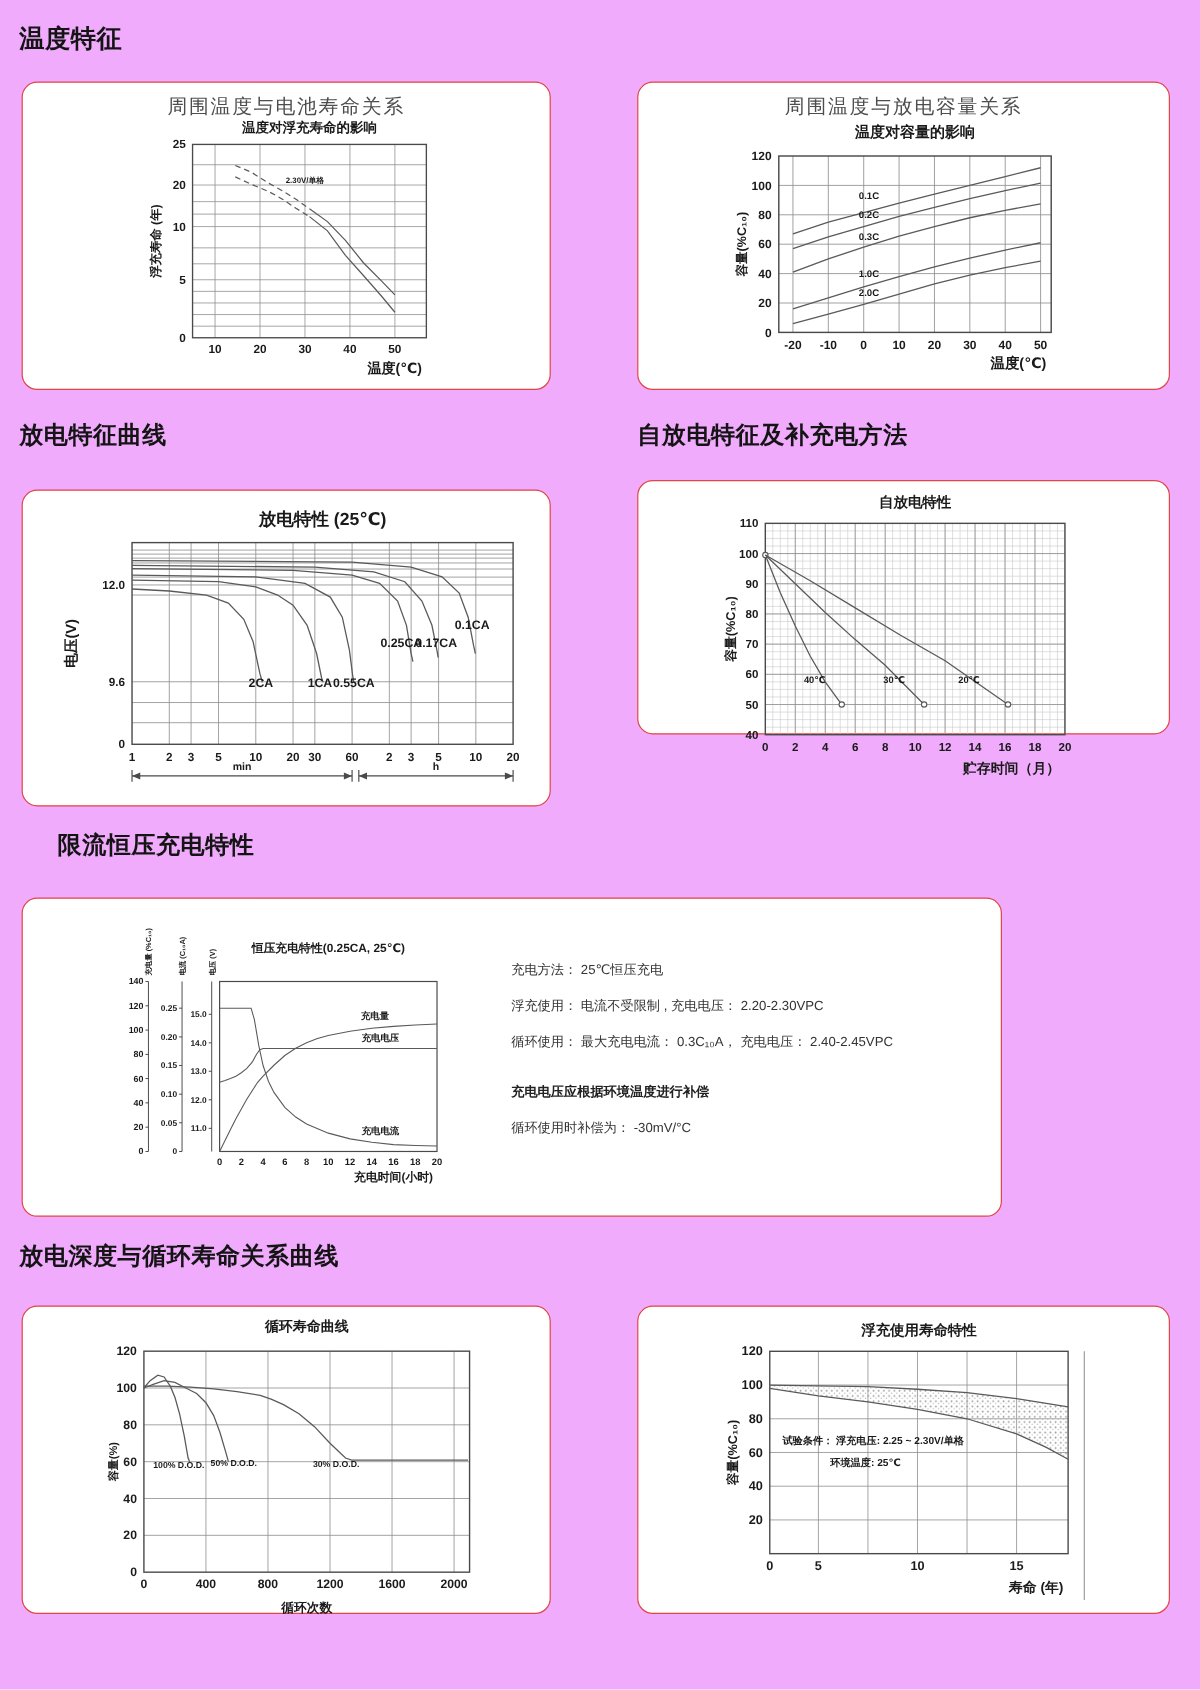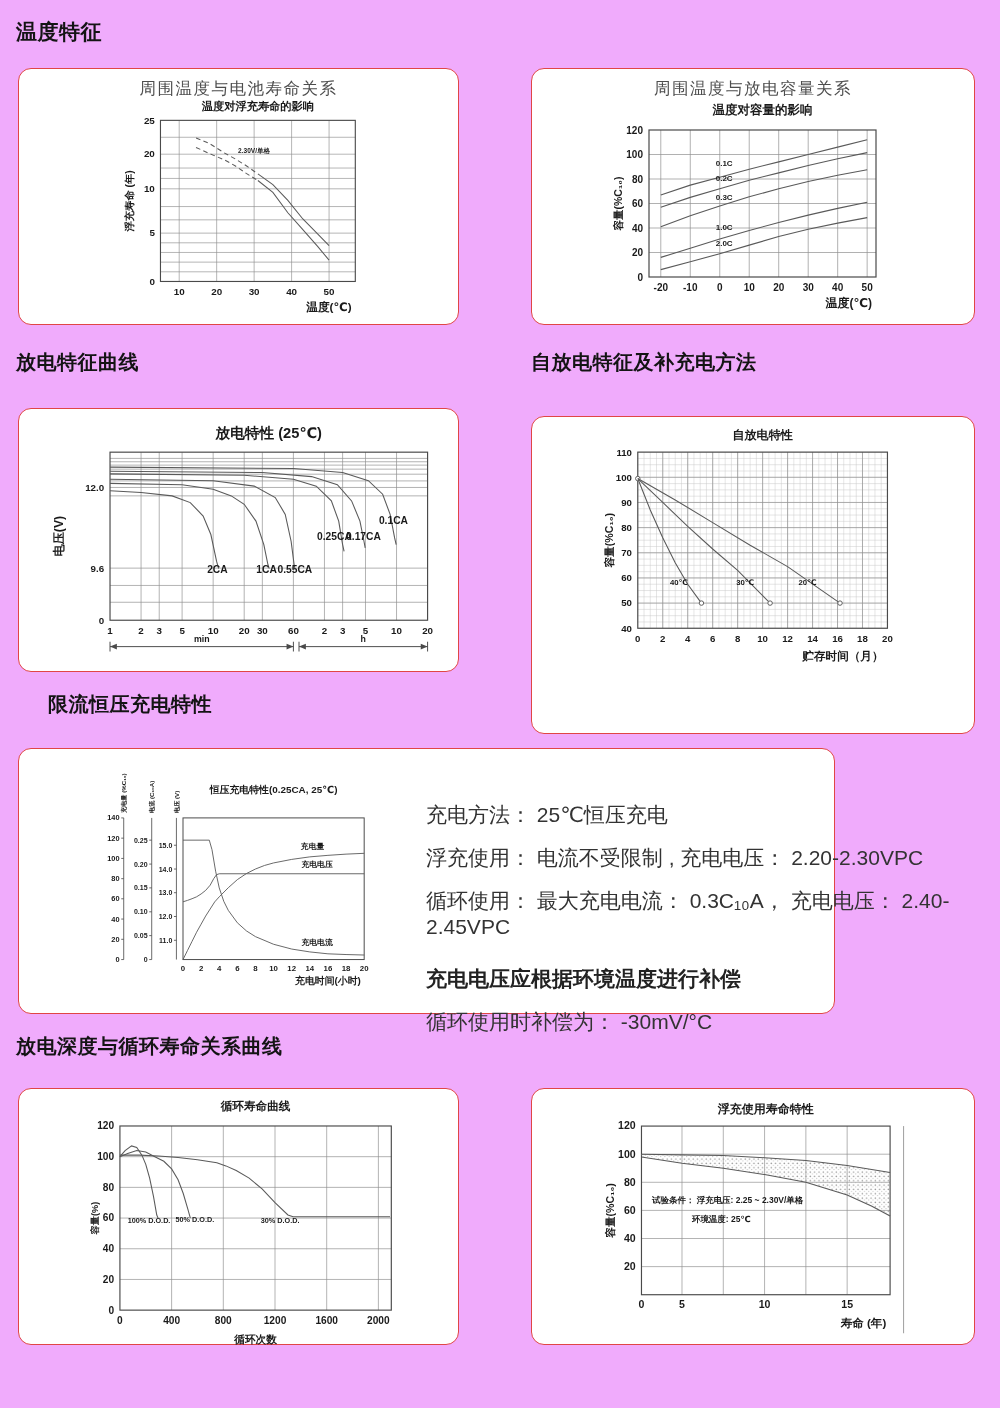--- a/index.html
+++ b/index.html
@@ -10,21 +10,21 @@
   .panel{position:absolute;border:1.6px solid #e04646;border-radius:13px;background:#fff;box-sizing:border-box;}
   .panel-title{margin-top:9px;text-align:center;font-size:16.5px;color:#4d4d4d;letter-spacing:1.5px;}
   svg.chart{position:absolute;display:block;}
   #c1{left:102px;top:27px;width:300px;height:222px;}
   #c2{left:77px;top:28px;width:340px;height:228px;}
   #c3{left:5px;top:8px;width:430px;height:256px;}
   #c4{left:69px;top:7px;width:300px;height:244px;}
   #c5{left:80px;top:7px;width:280px;height:249px;}
   #c6{left:67px;top:5px;width:315px;height:252px;}
   #c7{left:69px;top:8px;width:318px;height:248px;}
-  .charge-text{position:absolute;left:407px;top:52px;width:530px;font-size:21px;color:#333;}
+  .charge-text{position:absolute;left:407px;top:52px;width:530px;font-size:11px;color:#333;}
   .ct-line{margin-bottom:15px;}
   .ct-line.bold{font-weight:bold;color:#222;}
   .ct-line.gap{margin-top:26px;}
   svg text{font-family:"Liberation Sans","DejaVu Sans",sans-serif;}
 </style>
 </head>
 <body>
 
 <div class="page">
 
@@ -192,21 +192,21 @@
           <line x1="281.4168043514758" y1="235" x2="413" y2="235" stroke="#4a4a4a" stroke-width="1"></line>
           <polygon points="281.4168043514758,235 288.4168043514758,232 288.4168043514758,238" fill="#4a4a4a"></polygon>
           <polygon points="413,235 406,232 406,238" fill="#4a4a4a"></polygon>
           <line x1="281.4168043514758" y1="230" x2="281.4168043514758" y2="240" stroke="#4a4a4a" stroke-width="1"></line>
           <line x1="413" y1="230" x2="413" y2="240" stroke="#4a4a4a" stroke-width="1"></line>
           <text x="347.2084021757379" y="230" fill="#1a1a1a" font-size="9" font-weight="bold" text-anchor="middle">h</text>
         </g>
       </svg>
   </div>
 
-  <div class="panel" style="left:531px;top:416px;width:444px;height:318px;">
+  <div class="panel" style="left:531px;top:400px;width:444px;height:212px;">
     <svg class="chart" id="c4" viewBox="0 0 310 252">
         <g>
           <line x1="38" y1="29" x2="38" y2="211" stroke="#c8c8c8" stroke-width="0.5"></line>
           <line x1="44.45" y1="29" x2="44.45" y2="211" stroke="#c8c8c8" stroke-width="0.5"></line>
           <line x1="50.9" y1="29" x2="50.9" y2="211" stroke="#c8c8c8" stroke-width="0.5"></line>
           <line x1="57.349999999999994" y1="29" x2="57.349999999999994" y2="211" stroke="#c8c8c8" stroke-width="0.5"></line>
           <line x1="63.8" y1="29" x2="63.8" y2="211" stroke="#c8c8c8" stroke-width="0.5"></line>
           <line x1="70.25" y1="29" x2="70.25" y2="211" stroke="#c8c8c8" stroke-width="0.5"></line>
           <line x1="76.69999999999999" y1="29" x2="76.69999999999999" y2="211" stroke="#c8c8c8" stroke-width="0.5"></line>
           <line x1="83.15" y1="29" x2="83.15" y2="211" stroke="#c8c8c8" stroke-width="0.5"></line>

